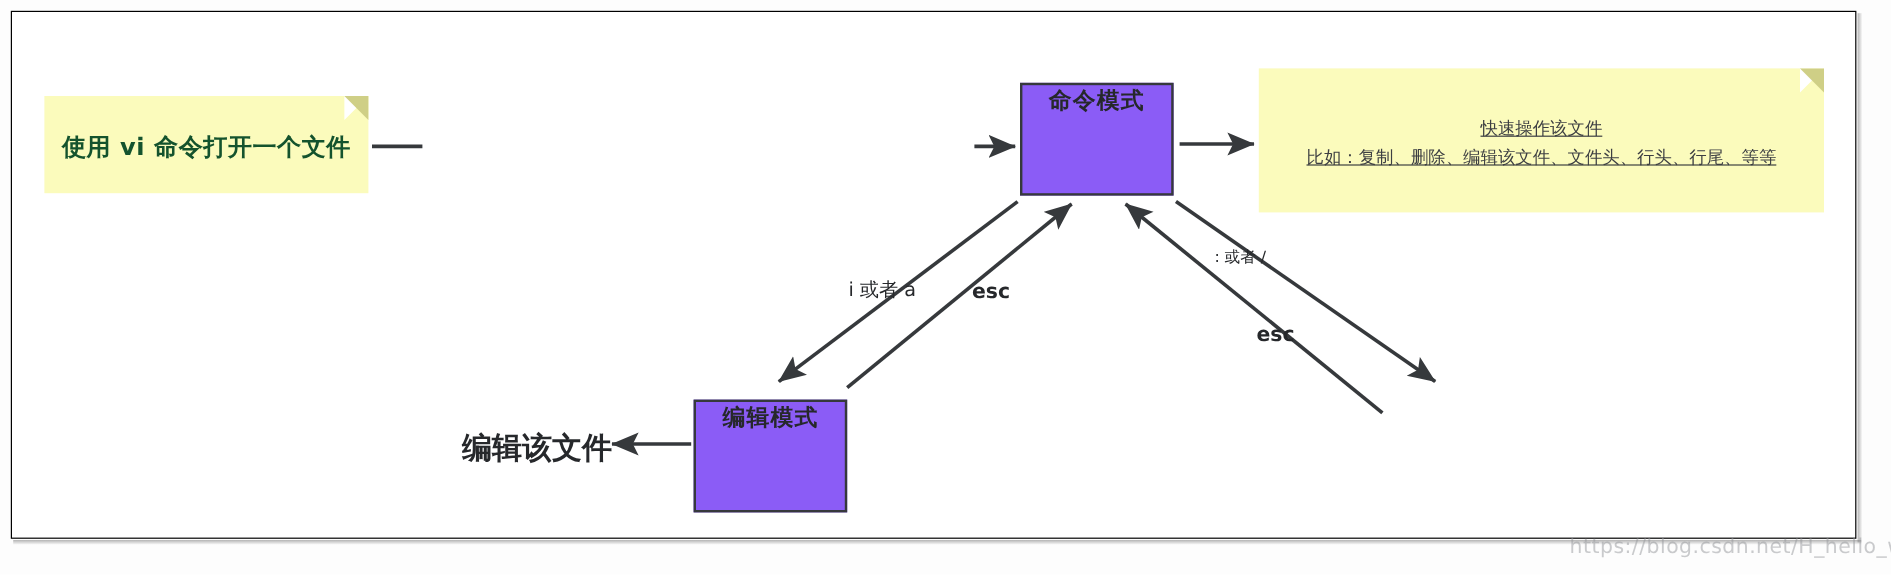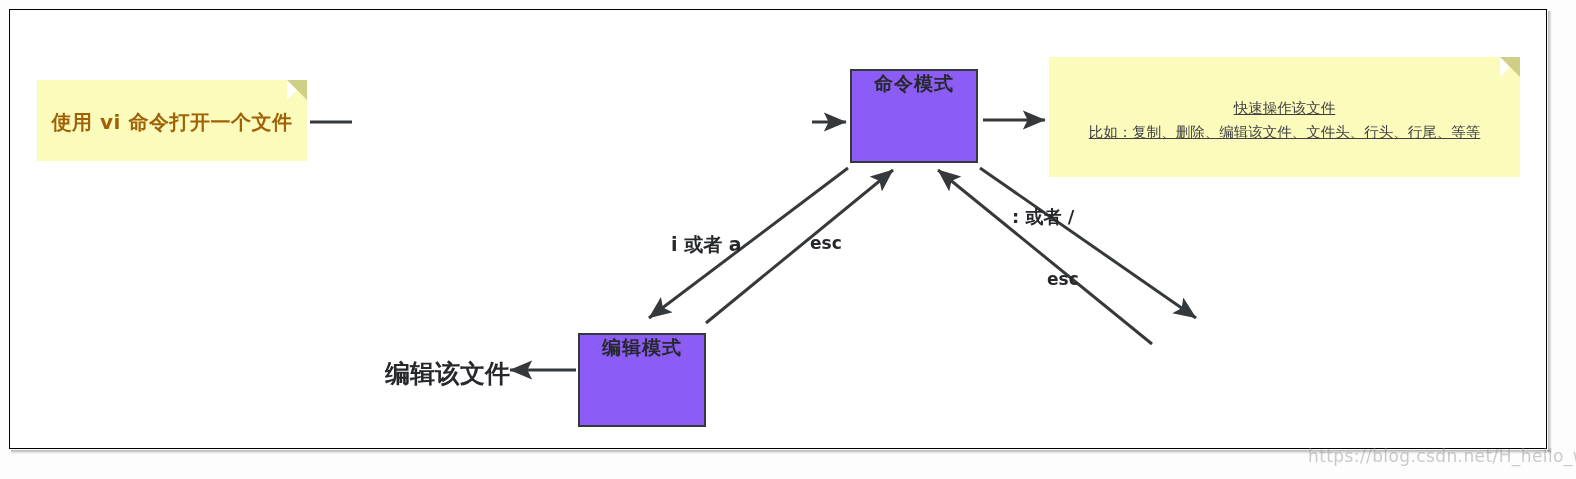--- a/index.html
+++ b/index.html
@@ -78,21 +78,21 @@
     width: 0;
     height: 0;
     border-left: 20px solid #ffffff;
     border-bottom: 20px solid transparent;
   }
   .note-text {
     position: absolute;
     left: 0;
     right: 0;
     text-align: center;
-    color: #a16207;
+    color: #14532d;
   }
 
   #note-open {
     left: 37px;
     top: 80px;
     width: 270px;
     height: 81px;
   }
   #note-open .note-text {
     top: 29px;
@@ -139,23 +139,23 @@
   .lbl {
     position: absolute;
     color: #26282b;
     white-space: nowrap;
   }
   #lbl-cmd {
     left: 348px; top: 106px;
     font-size: 19px; font-weight: bold;
     letter-spacing: 0px;
   }
-  #lbl-ia   { left: 671px; top: 232px; font-size: 19px; font-weight: bold; }
+  #lbl-ia   { left: 707px; top: 232px; font-size: 16px; font-weight: normal; }
   #lbl-esc1 { left: 810px; top: 233px; font-size: 17px; font-weight: bold; }
-  #lbl-colon{ left: 1012px; top: 205px; font-size: 18px; font-weight: bold; }
+  #lbl-colon{ left: 1012px; top: 205px; font-size: 13px; font-weight: normal; }
   #lbl-esc2 { left: 1047px; top: 269px; font-size: 17px; font-weight: bold; }
   #lbl-editfile { left: 385px; top: 357px; font-size: 25px; font-weight: bold; }
 
   #watermark {
     position: absolute;
     left: 1308px;
     top: 446px;
     font-size: 17px;
     color: rgba(150,152,155,0.5);
     white-space: nowrap;

